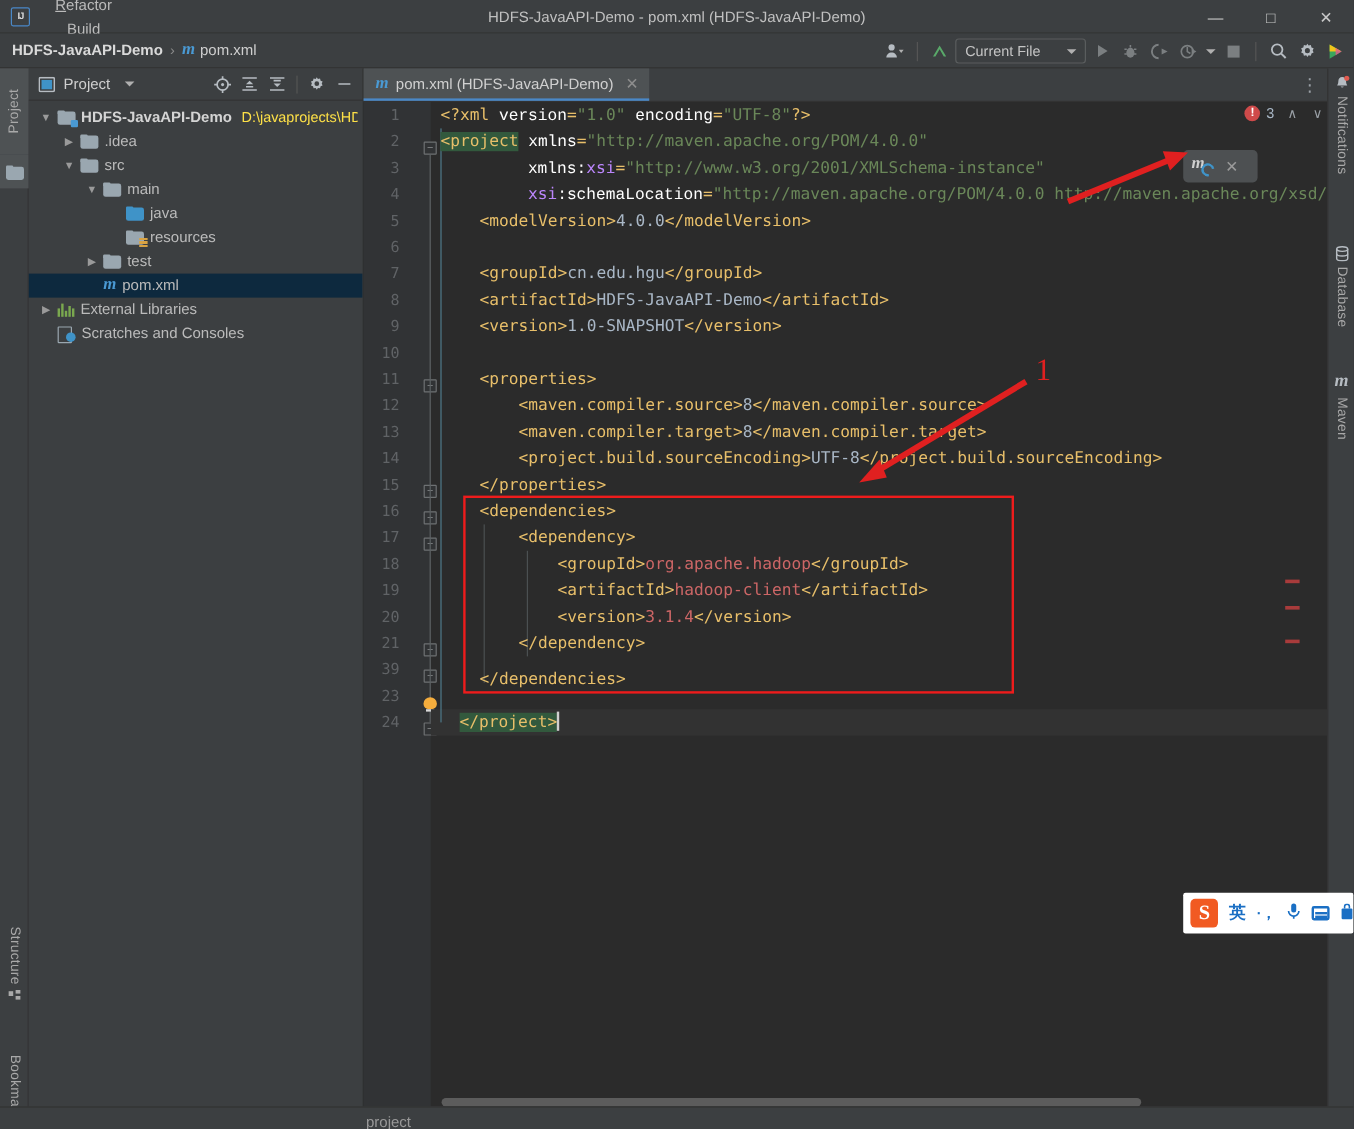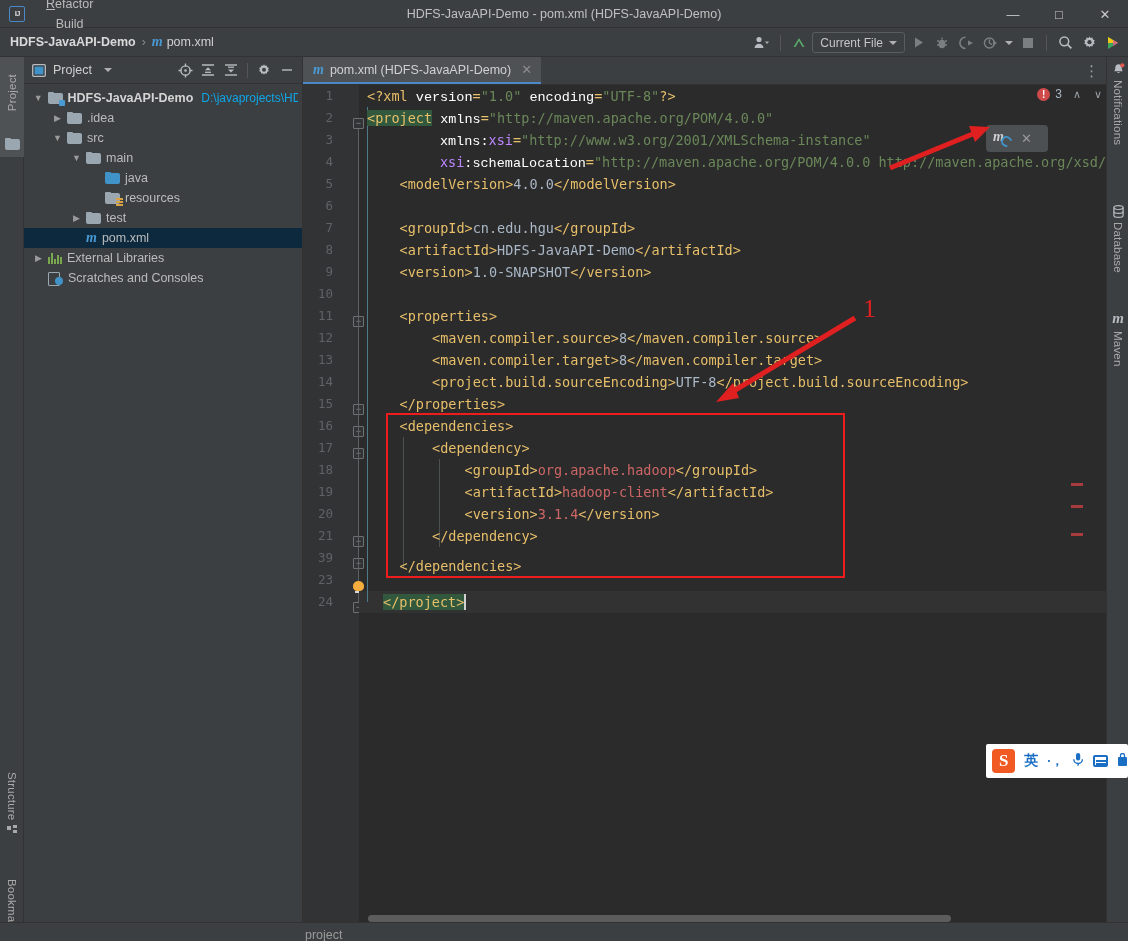--- a/index.html
+++ b/index.html
@@ -63,21 +63,21 @@
     position: absolute; right: 4px; top: 0; height: 29px;
     display: flex; align-items: center; gap: 2px;
   }
   .tb-ico {
     width: 22px; height: 22px; display: flex; align-items: center;
     justify-content: center; color: #9aa0a6;
   }
   .tb-sep { width: 1px; height: 16px; background: #555; margin: 0 5px; }
   .runcfg {
     height: 21px; border: 1px solid #5a5d5e; border-radius: 3px;
-    padding: 0 7px; display: flex; align-items: center; gap: 6px;
+    padding: 0 7px; display: flex; align-items: center; gap: 22px;
     font-size: 12px; color: #c5c5c5; background: transparent;
   }
   .caret { width: 0; height: 0; border-left: 4px solid transparent;
     border-right: 4px solid transparent; border-top: 4px solid #b0b0b0; }
 
   
   .left-stripe {
     position: absolute; left: 0; top: 57px; width: 24px; height: 884px;
     background: #3c3f41; border-right: 1px solid #323232;
   }
@@ -107,21 +107,21 @@
   .ph-ico { width: 20px; height: 20px; display: flex; align-items: center; justify-content: center; color: #9aa0a6; }
   .proj-tree { position: absolute; top: 27px; left: 0; right: 0; bottom: 0; background: #3c3f41; padding-top: 4px; }
   .tnode {
     height: 20px; display: flex; align-items: center;
     font-size: 12.5px; color: #bbbbbb; white-space: nowrap; padding-right: 4px;
   }
   .tnode.sel { background: #0d293e; }
   .tw { width: 13px; display: flex; align-items: center; justify-content: center; color: #9a9a9a; font-size: 9px; }
   .tlabel { margin-left: 5px; }
   .tlabel.bold { font-weight: bold; color: #d4d4d4; }
-  .tpath { margin-left: 8px; color: #0ea5e9; font-size: 12px; overflow: hidden; }
+  .tpath { margin-left: 8px; color: #fde047; font-size: 12px; overflow: hidden; }
 
   
   .folder { width: 15px; height: 12px; position: relative; flex: 0 0 auto; }
   .folder::before {
     content: ''; position: absolute; left: 0; top: 1px; width: 15px; height: 11px;
     background: #9aa7b0; border-radius: 1px 2px 2px 2px;
   }
   .folder::after {
     content: ''; position: absolute; left: 0; top: 0px; width: 6px; height: 3px;
     background: #9aa7b0; border-radius: 1px 1px 0 0;

